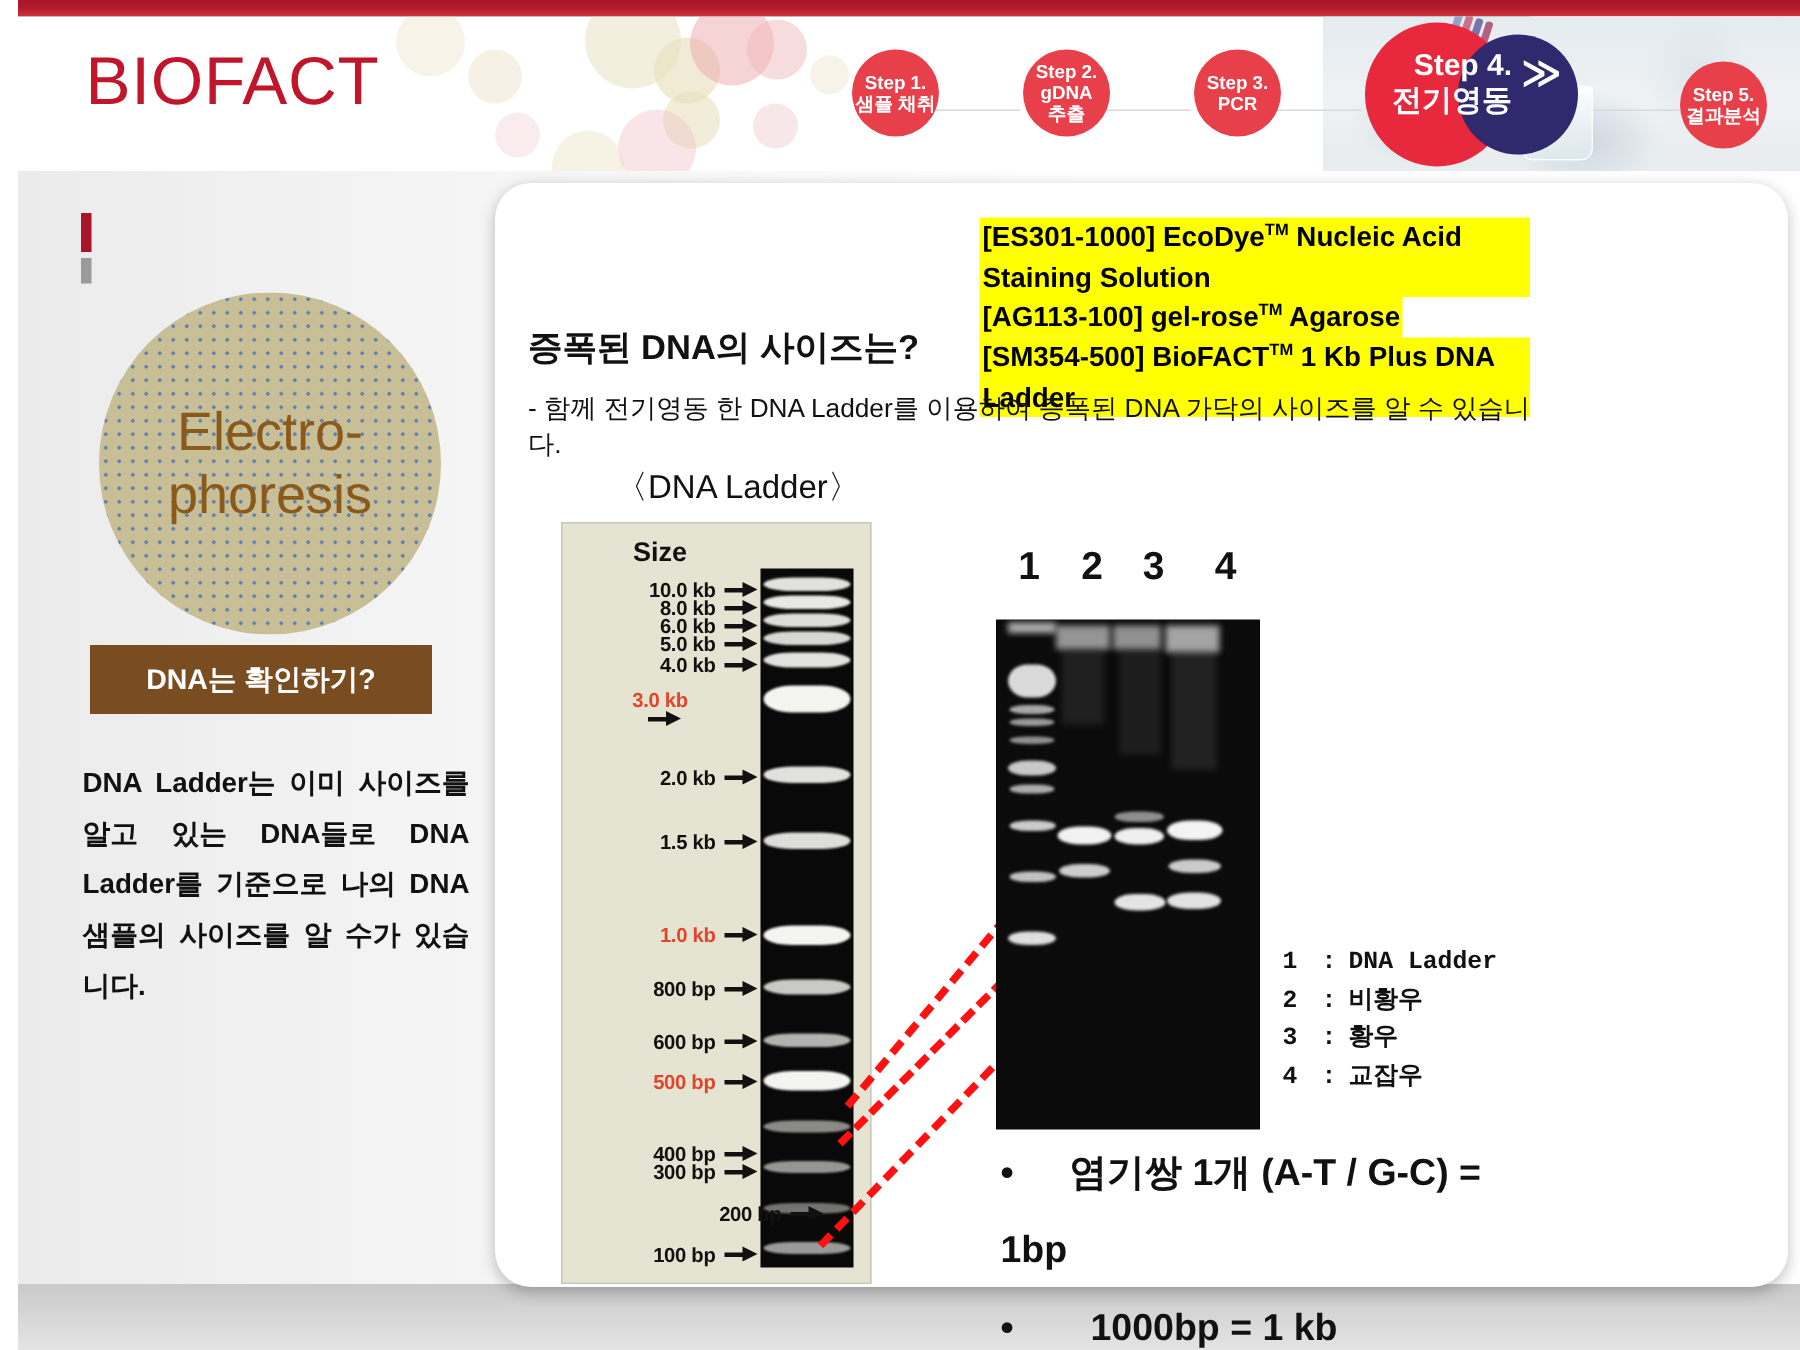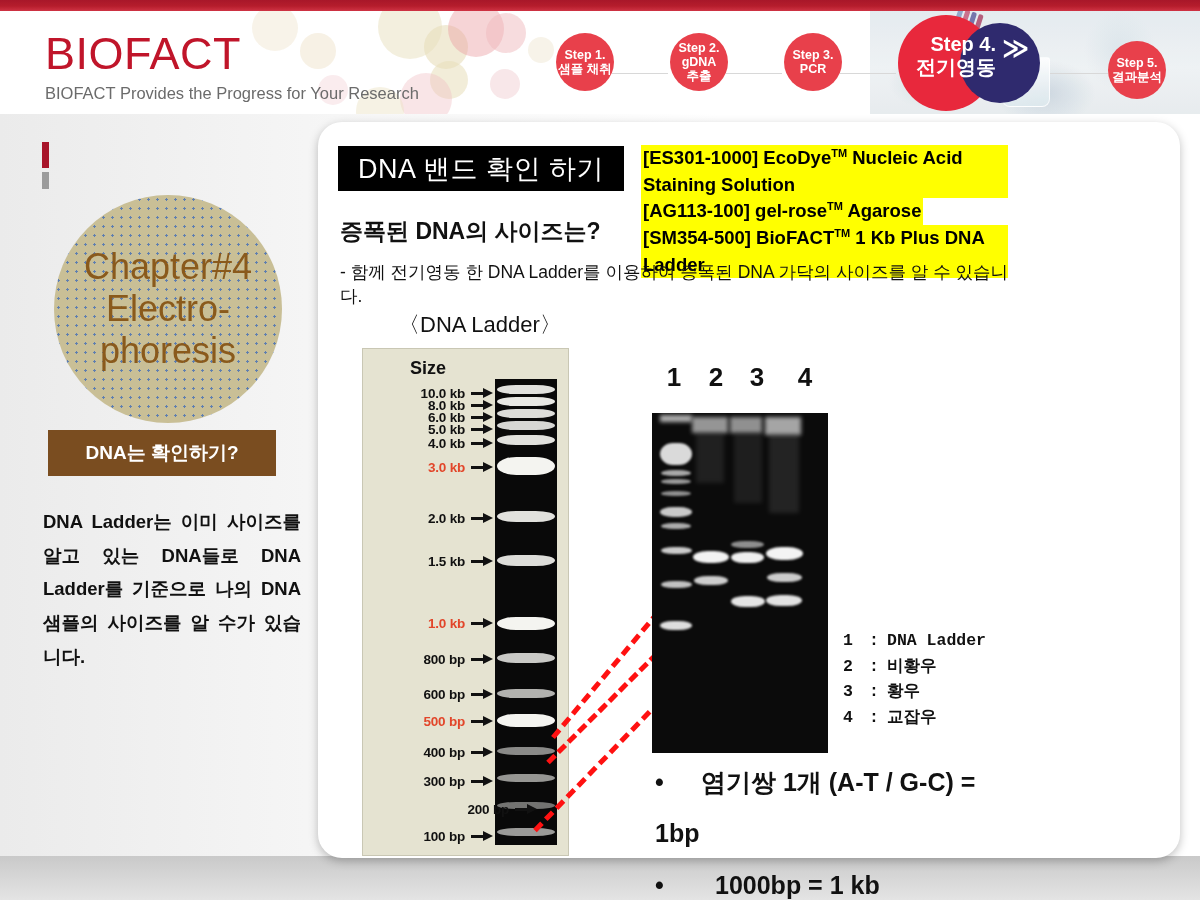--- a/index.html
+++ b/index.html
@@ -2,21 +2,21 @@
 <html lang="ko"><head>
 <meta charset="utf-8">
 <title>BIOFACT Chapter#4 Electrophoresis</title>
 <style>
   html,body{margin:0;padding:0;}
   body{
     width:1200px;height:900px;overflow:hidden;
     font-family:"Liberation Sans","DejaVu Sans",sans-serif;
     background:#ffffff;position:relative;
   }
-  .slide{position:absolute;inset:0;width:1008px;height:900px;background:#14b8a6;}
+  .slide{position:absolute;inset:0;width:1008px;height:900px;background:#14b8a6;margin-left:12px;}
 
   
   .top-rule{position:absolute;left:0;top:0;width:1200px;height:11px;
     background:linear-gradient(to bottom,#a81729 0%,#b51d2c 55%,#cf3344 100%);}
 
   
   .header{position:absolute;left:0;top:11px;width:1200px;height:103px;
     background:#ffffff;overflow:hidden;}
   .header-photo{position:absolute;right:0;top:0;width:330px;height:103px;
     background:
@@ -173,21 +173,20 @@
       <div class="bub" style="left:356px;top:76px;width:48px;height:48px;background:rgba(234,226,195,.45);"></div>
       <div class="bub" style="left:300px;top:22px;width:36px;height:36px;background:rgba(236,220,190,.4);"></div>
       <div class="bub" style="left:252px;top:-6px;width:46px;height:46px;background:rgba(238,226,200,.4);"></div>
       <div class="bub" style="left:490px;top:58px;width:30px;height:30px;background:rgba(238,195,200,.4);"></div>
       <div class="bub" style="left:528px;top:26px;width:26px;height:26px;background:rgba(236,226,200,.4);"></div>
       <div class="bub" style="left:318px;top:64px;width:30px;height:30px;background:rgba(240,200,205,.35);"></div>
     </div>
 
     <div class="logo">
       <div class="logo-main">BIOFACT</div>
-      <div class="logo-sub">BIOFACT Provides the Progress for Your Research</div>
     </div>
 
     <div class="step-line" style="left:612px;width:56px;"></div>
     <div class="step-line" style="left:726px;width:56px;"></div>
     <div class="step-line" style="left:840px;width:56px;"></div>
     <div class="step-line" style="left:1050px;width:58px;"></div>
 
     <div class="step sm" style="left:556px;top:22px;">
       <div>
         <div>Step 1.</div>
@@ -227,33 +226,31 @@
   </div>
 
   <div class="body-bg"></div>
   <div class="bottom-bar"></div>
 
   <div class="mark-red"></div>
   <div class="mark-gray"></div>
 
   <div class="chapter-circle">
     <div class="chapter-text">
-      <div>Chapter#4</div>
       <div>Electro-</div>
       <div>phoresis</div>
     </div>
   </div>
 
   <div class="brown-btn">DNA는 확인하기?</div>
 
   <div class="left-para">DNA Ladder는 이미 사이즈를 알고 있는 DNA들로 DNA Ladder를 기준으로 나의 DNA 샘플의 사이즈를 알 수가 있습니다.</div>
 
   <div class="card"></div>
 
-  <div class="title-black">DNA 밴드 확인 하기</div>
 
   <div class="hl-block">
     <div><span class="hl"><span>[ES301-1000]</span> <span>EcoDye</span><sup>TM</sup><span> Nucleic Acid Staining Solution</span></span></div>
     <div><span class="hl"><span>[AG113-100]</span> <span>gel-rose</span><sup>TM</sup><span> Agarose</span></span></div>
     <div><span class="hl"><span>[SM354-500]</span> <span>BioFACT</span><sup>TM</sup><span> 1 Kb Plus DNA Ladder</span></span></div>
   </div>
 
   <div class="q-title">증폭된 DNA의 사이즈는?</div>
   <div class="desc-line">- 함께 전기영동 한 DNA Ladder를 이용하여 증폭된 DNA 가닥의 사이즈를 알 수 있습니다.</div>
   <div class="ladder-cap">〈DNA Ladder〉</div>
@@ -292,21 +289,21 @@
         <i class="arr"></i>
       </div>
     <div class="lrow" style="top:72px;">
         <span>5.0 kb</span>
         <i class="arr"></i>
       </div>
     <div class="lrow" style="top:86px;">
         <span>4.0 kb</span>
         <i class="arr"></i>
       </div>
-    <div class="lrow red" style="top:110px;">
+    <div class="lrow red" style="top:110px;flex-direction:column;">
         <span>3.0 kb</span>
         <i class="arr"></i>
       </div>
     <div class="lrow" style="top:161px;">
         <span>2.0 kb</span>
         <i class="arr"></i>
       </div>
     <div class="lrow" style="top:204px;">
         <span>1.5 kb</span>
         <i class="arr"></i>
@@ -320,21 +317,21 @@
         <i class="arr"></i>
       </div>
     <div class="lrow" style="top:337px;">
         <span>600 bp</span>
         <i class="arr"></i>
       </div>
     <div class="lrow red" style="top:364px;">
         <span>500 bp</span>
         <i class="arr"></i>
       </div>
-    <div class="lrow" style="top:395px;">
+    <div class="lrow" style="top:412px;">
         <span>400 bp</span>
         <i class="arr"></i>
       </div>
     <div class="lrow" style="top:424px;">
         <span>300 bp</span>
         <i class="arr"></i>
       </div>
     <div class="lrow" style="top:452px;padding-left:44px;">
         <span>200 bp</span>
         <i class="arr"></i>

